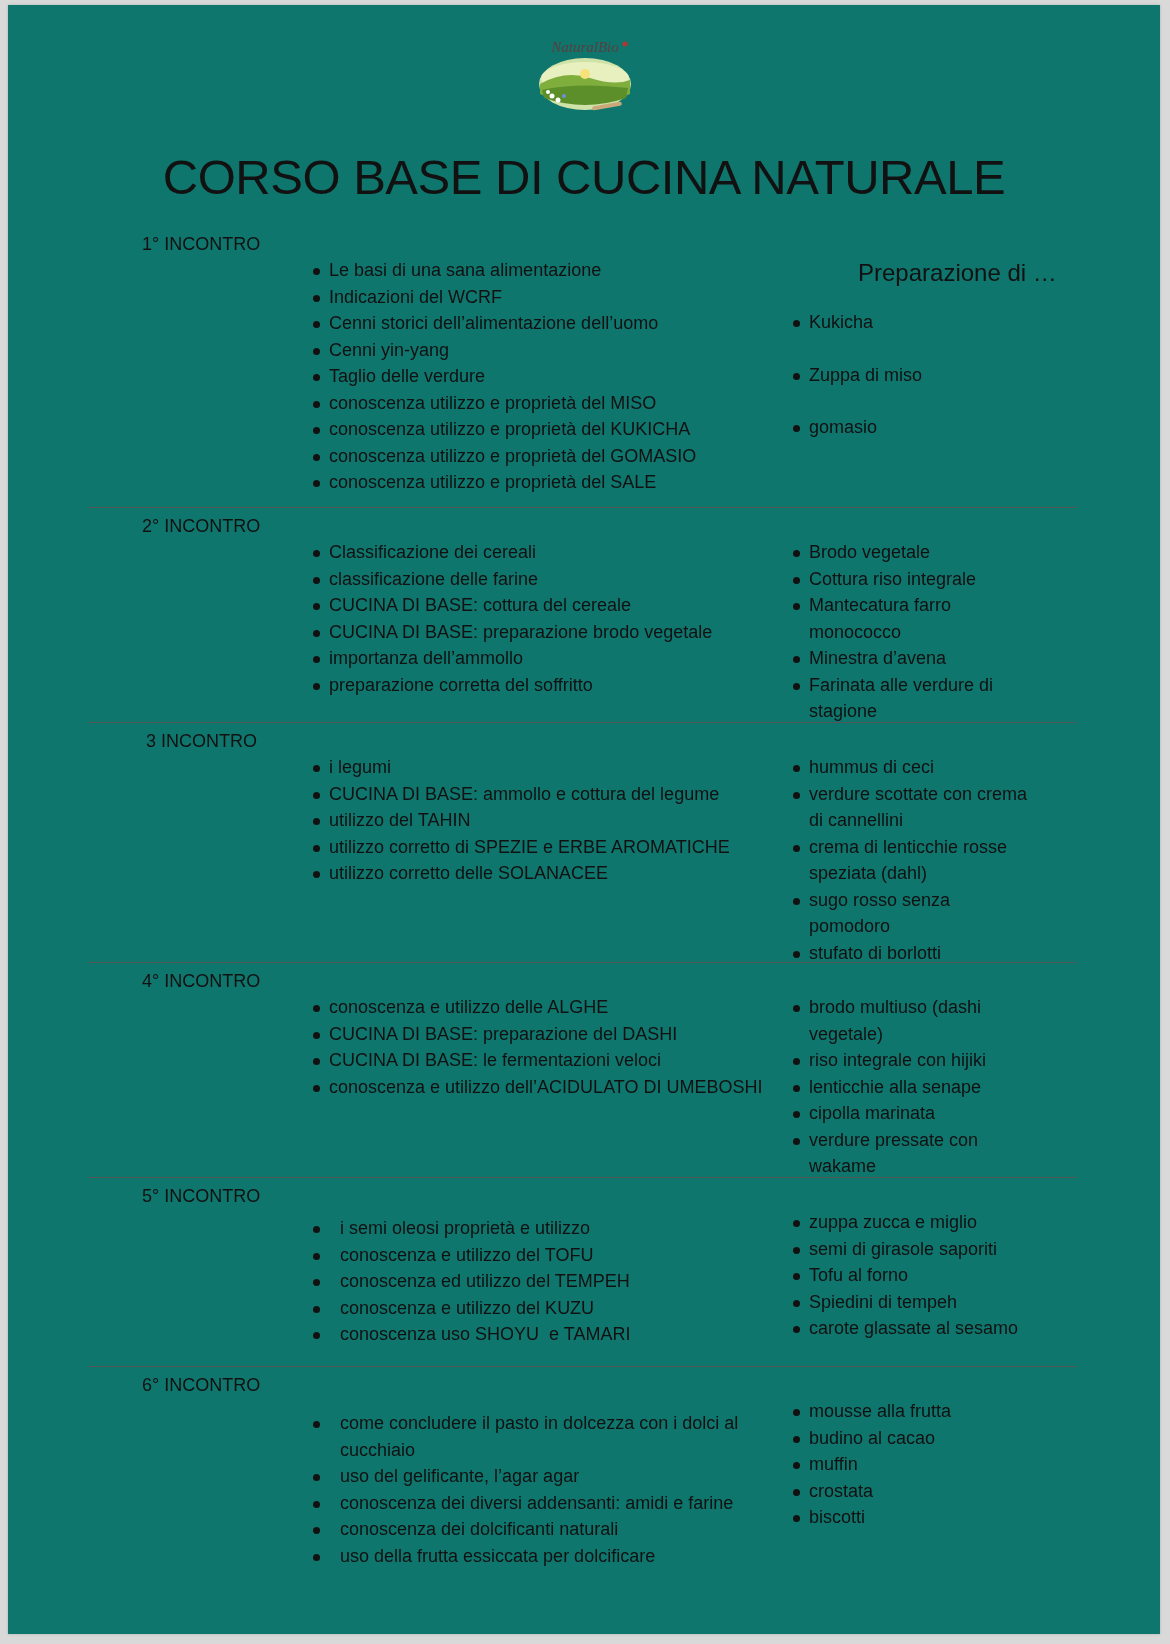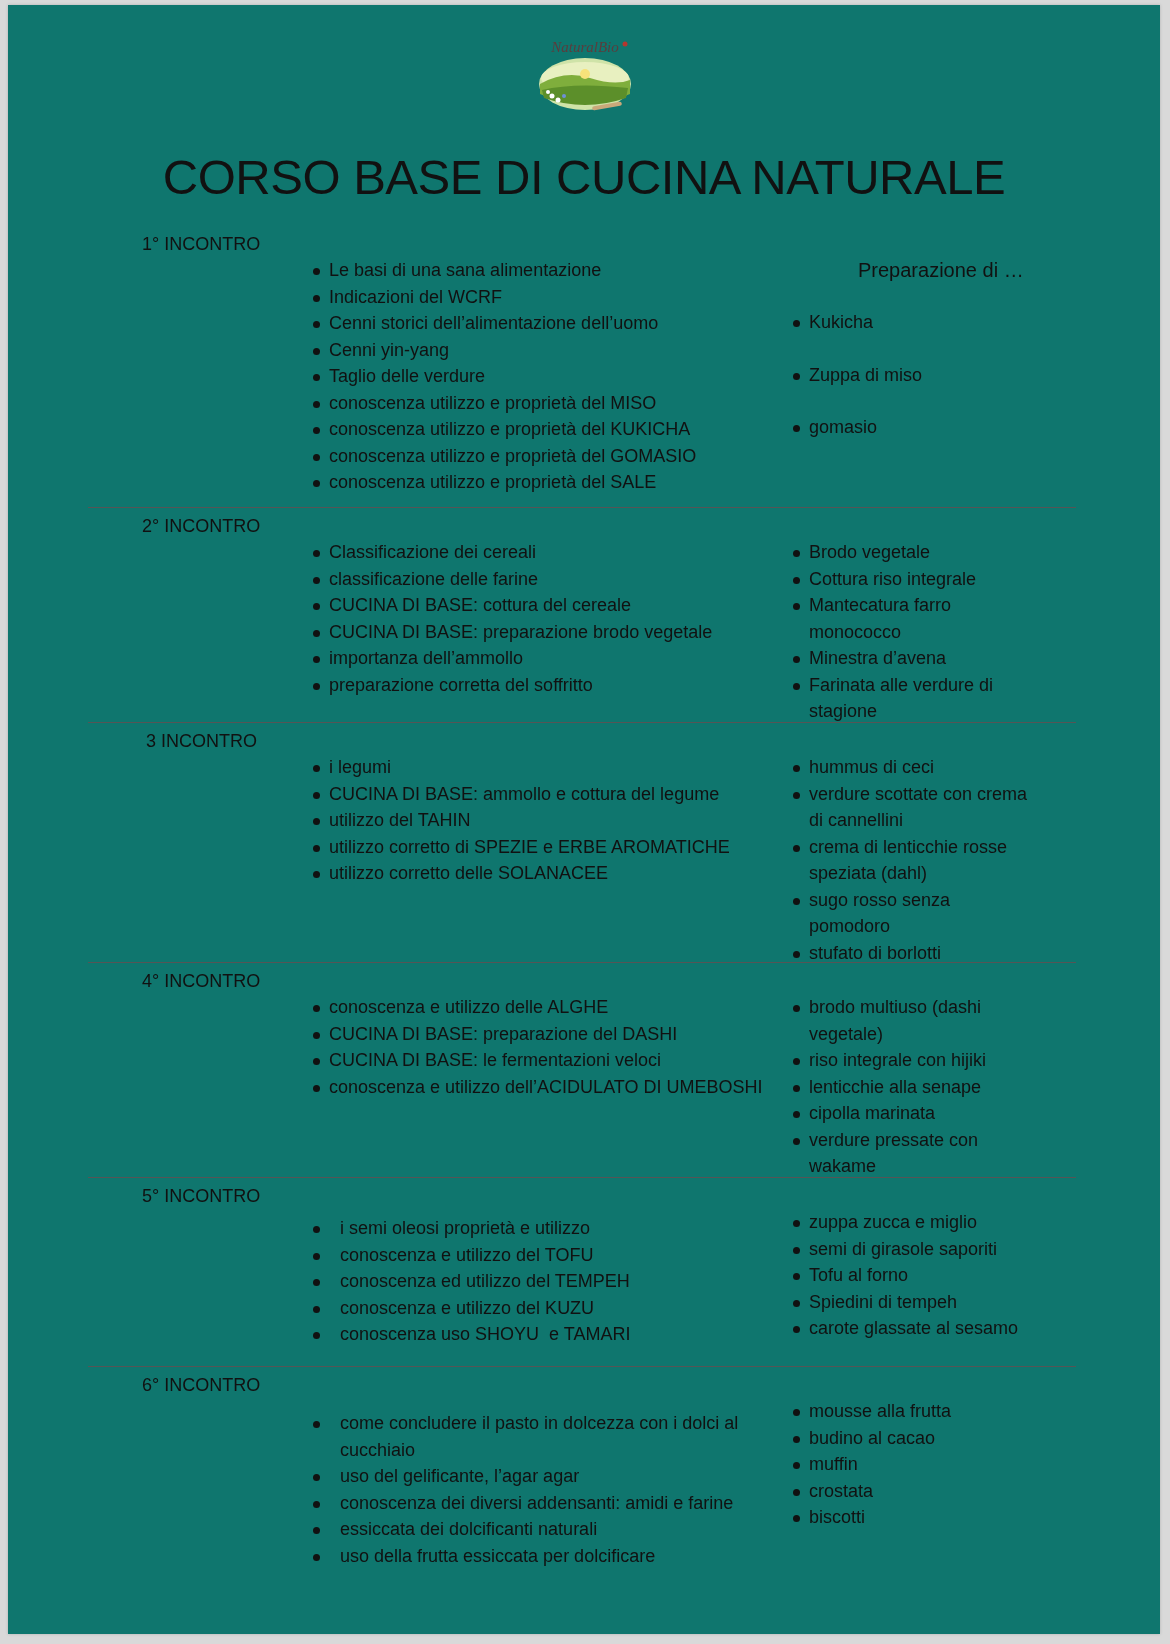--- a/index.html
+++ b/index.html
@@ -60,21 +60,21 @@
     width: 7px; height: 7px;
     border-radius: 50%;
     background: #111;
   }
   ul.wide li { padding-left: 30px; }
   ul.wide li::before { left: 3px; }
   ul.left { left: 222px; }
   ul.right { left: 702px; width: 240px; }
   .prep-header {
     position: absolute; left: 770px;
-    font-size: 20px; white-space: nowrap;
+    font-size: 24px; white-space: nowrap;
   }
   ul.spaced li { margin-bottom: 26px; }
 </style>
 </head>
 <body>
 
 <div class="page">
 
   <div class="logo">
     <svg width="110" height="82" viewBox="0 0 110 82">
@@ -192,21 +192,21 @@
     </ul>
   </div>
 
   <div class="section" style="top:1361px;">
     <div class="rule"></div>
     <div class="label" style="top:9px;">6° INCONTRO</div>
     <ul class="left wide" style="top:44px; width:470px;">
       <li>come concludere il pasto in dolcezza con i dolci al cucchiaio</li>
       <li>uso del gelificante, l’agar agar</li>
       <li>conoscenza dei diversi addensanti: amidi e farine</li>
-      <li>essiccata dei dolcificanti naturali</li>
+      <li>conoscenza dei dolcificanti naturali</li>
       <li>uso della frutta essiccata per dolcificare</li>
     </ul>
     <ul class="right" style="top:32px;">
       <li>mousse alla frutta</li>
       <li>budino al cacao</li>
       <li>muffin</li>
       <li>crostata</li>
       <li>biscotti</li>
     </ul>
   </div>

